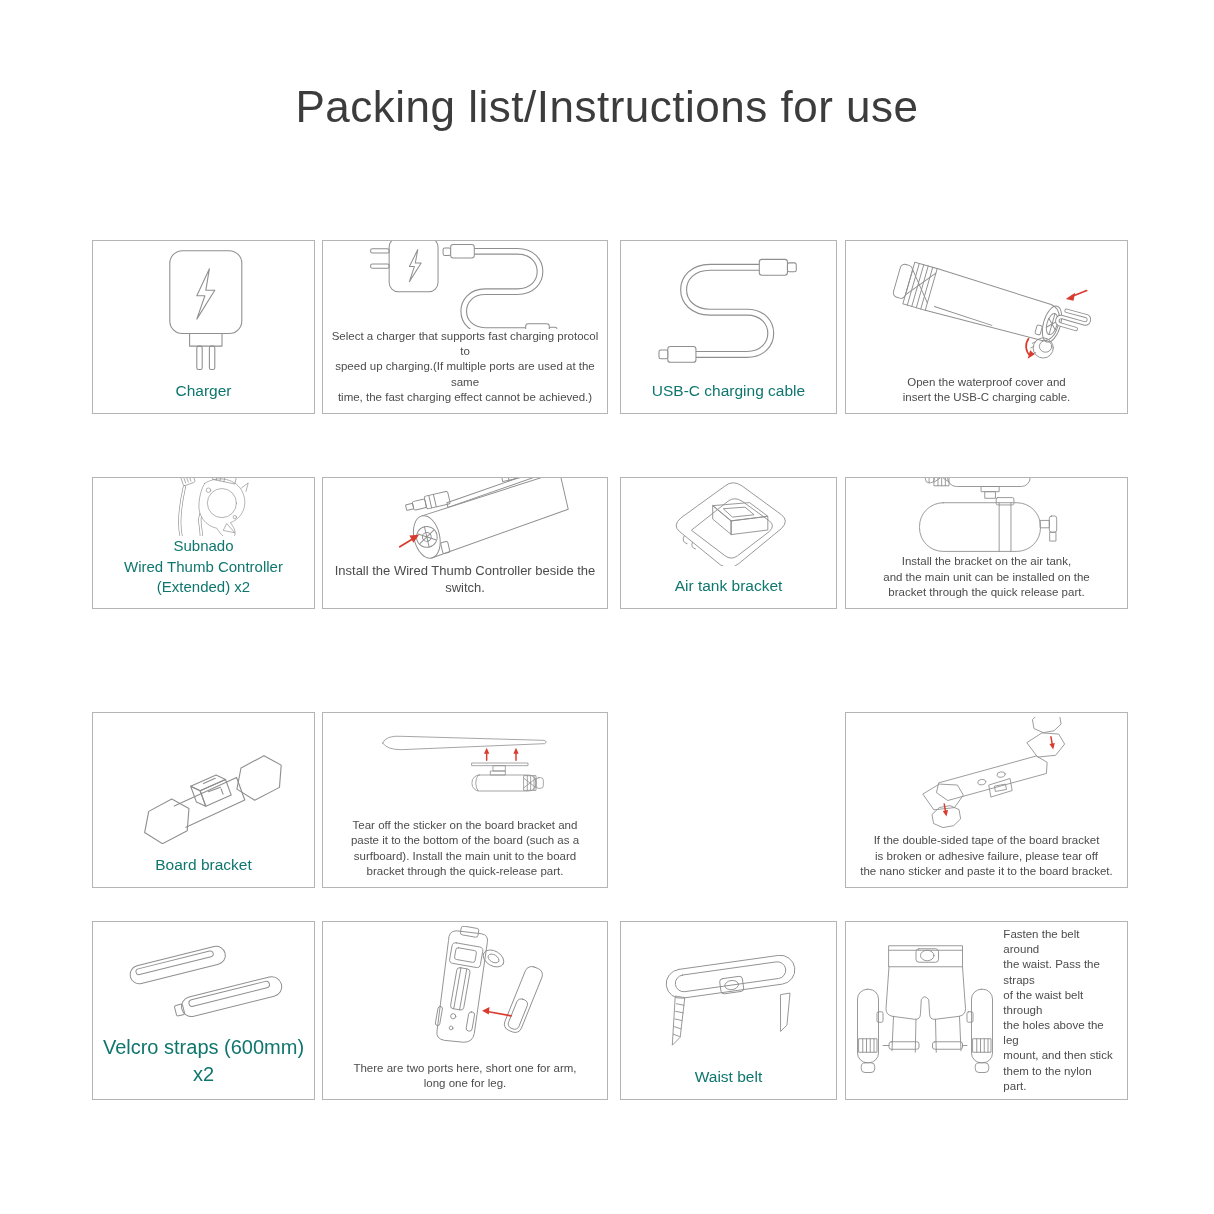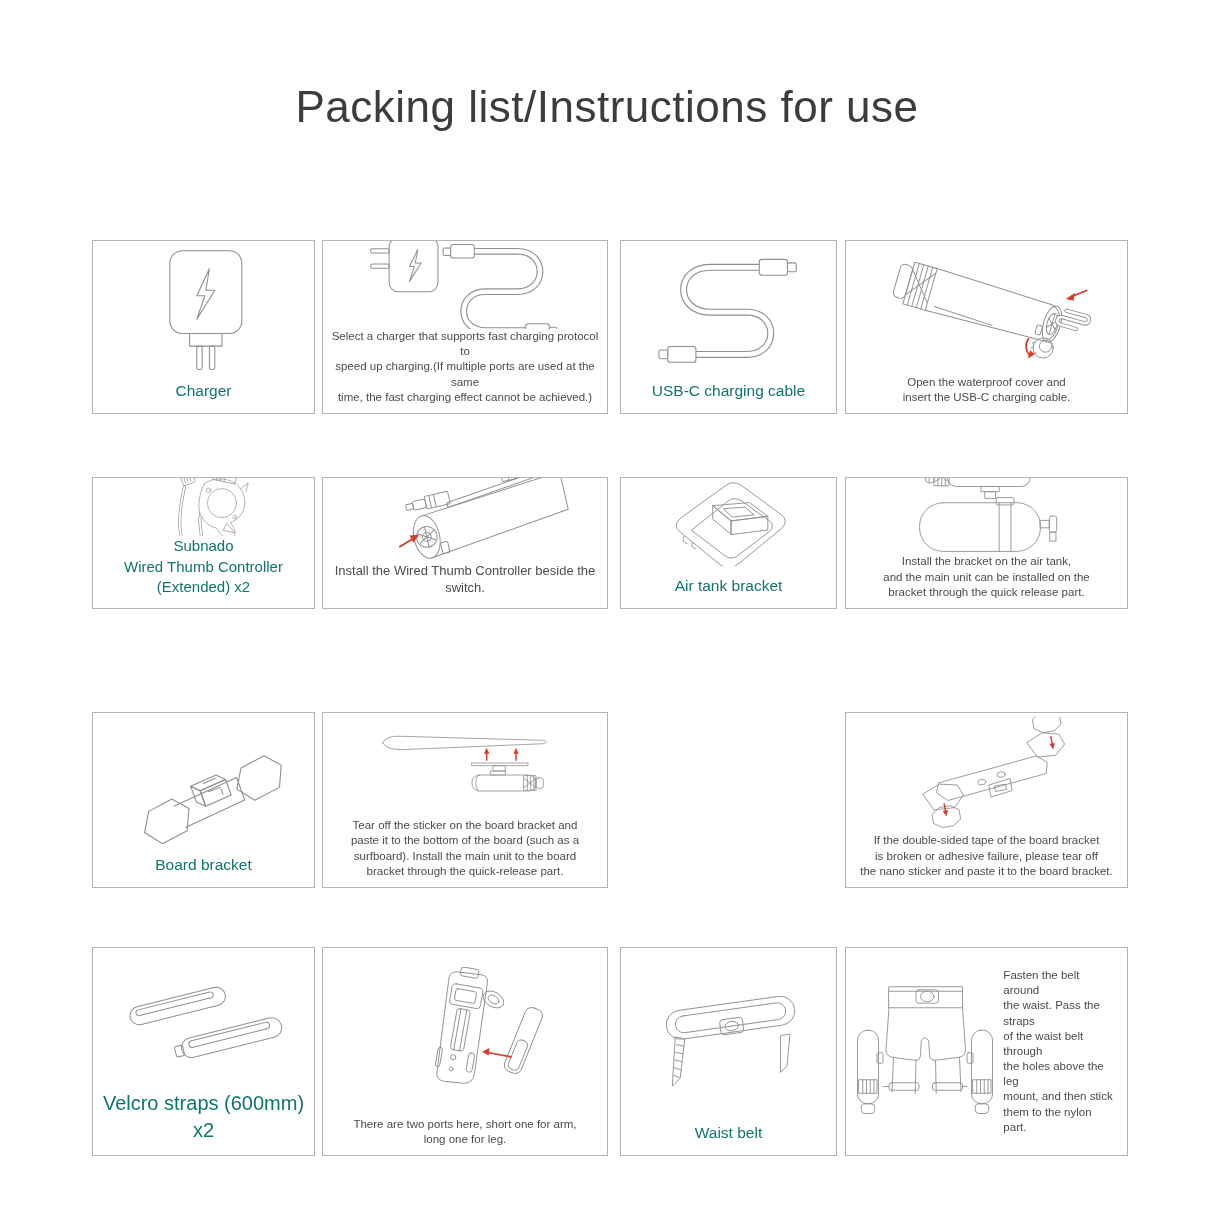--- a/index.html
+++ b/index.html
@@ -6,21 +6,21 @@
   #page{position:relative;width:1214px;height:1214px;background:#fff;overflow:hidden;
         font-family:"Liberation Sans", sans-serif;color:#4c4c4c;}
   .title{position:absolute;top:82px;left:0;width:100%;text-align:center;
          font-size:44px;font-weight:300;color:#3c3c3c;letter-spacing:0.5px;margin:0;}
   #grid{position:absolute;left:92px;top:240px;width:1036px;height:886px;}
   .cell{position:absolute;border:1px solid #b4b4b4;background:#fff;box-sizing:border-box;
         display:flex;flex-direction:column;align-items:center;}
   .col1{left:0;width:223px;} .col2{left:230px;width:286px;}
   .col3{left:528px;width:217px;gap:10px;} .col4{left:753px;width:283px;}
   .row1{top:0;height:174px;} .row2{top:237px;height:132px;}
-  .row3{top:472px;height:176px;} .row4{top:707px;height:209px;}
+  .row3{top:472px;height:176px;} .row4{top:681px;height:179px;}
   .art{flex:1 1 auto;display:flex;align-items:center;justify-content:center;width:100%;overflow:hidden;}
   .caption{flex:0 0 auto;font-size:15.5px;line-height:1.35;color:#0f766e;text-align:center;
            white-space:pre-line;padding:0 6px 11px 6px;}
   .instr{flex:0 0 auto;font-size:11.5px;line-height:1.32;color:#4c4c4c;text-align:center;
          white-space:pre-line;padding:0 4px 8px 4px;}
   .cell-horizontal{flex-direction:row;}
   .cell-horizontal .art{flex:0 0 56%;height:100%;}
   .instr-side{flex:1 1 auto;text-align:left;padding:0 10px 0 0;align-self:center;white-space:pre-line;}
   svg{display:block;}
   .ln{stroke:#8f8f8f;fill:none;stroke-width:1.2;stroke-linecap:round;stroke-linejoin:round;}

